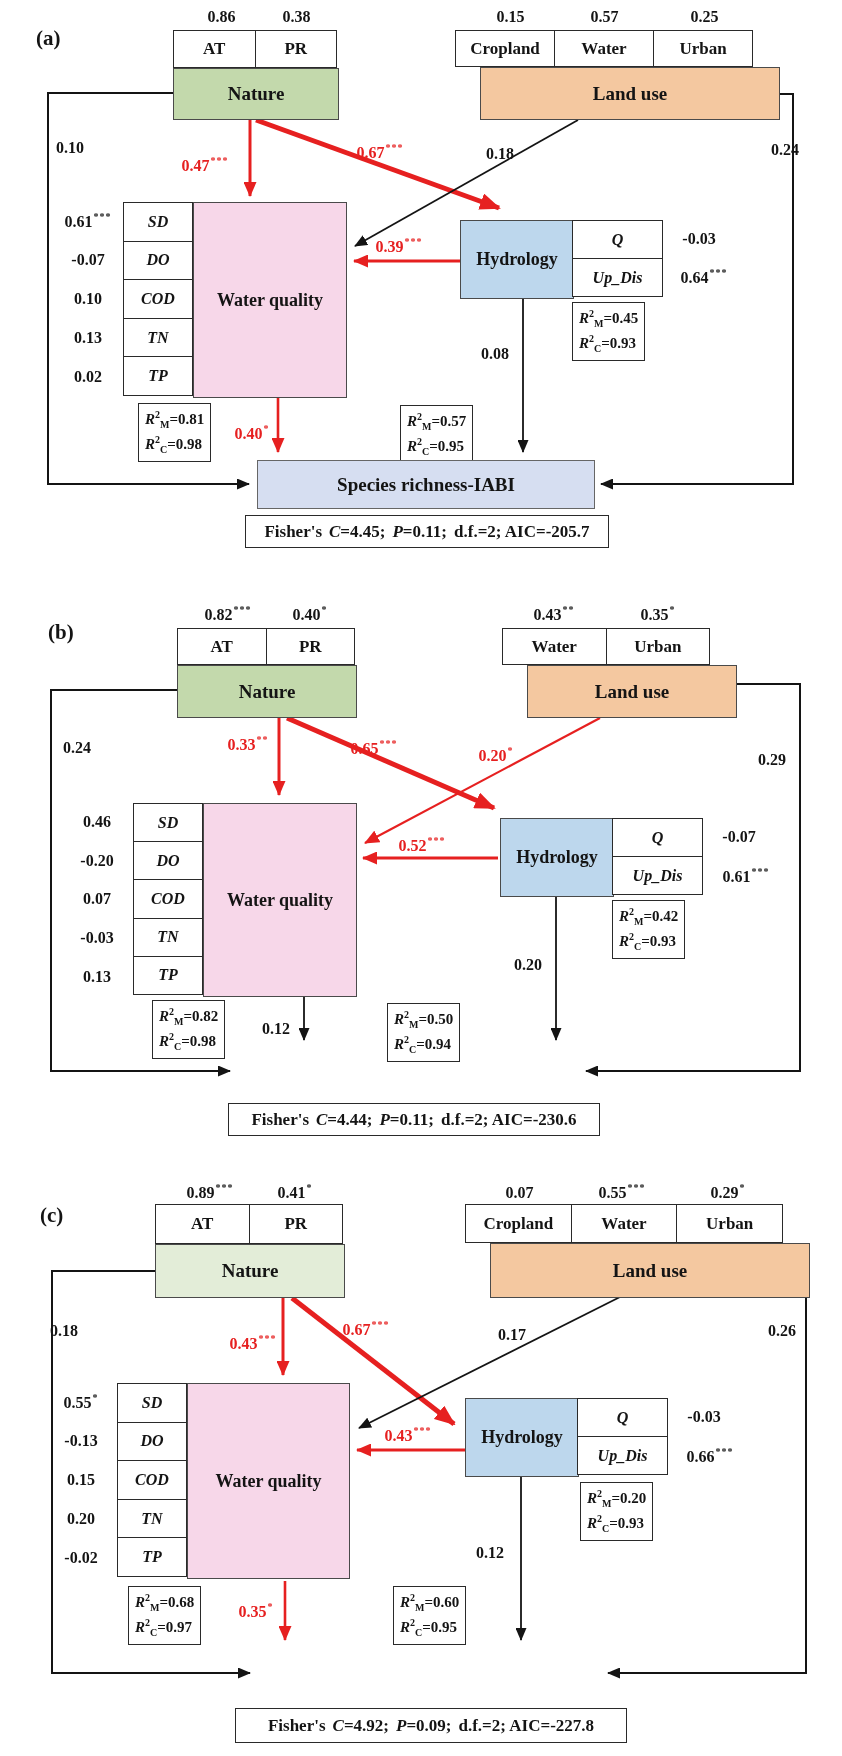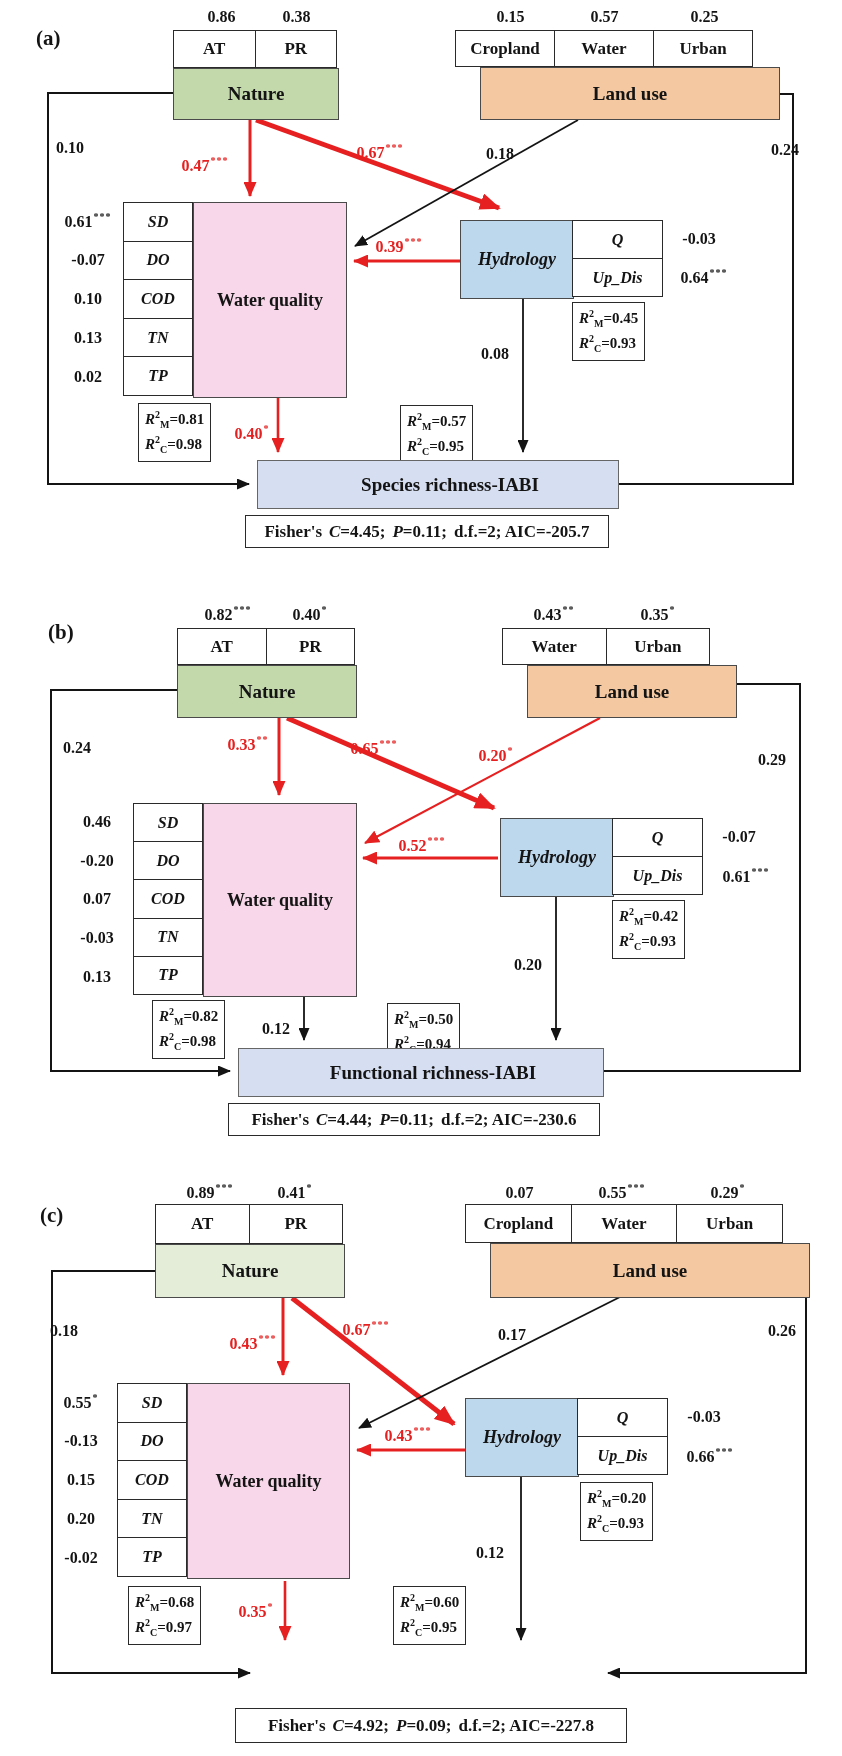--- a/index.html
+++ b/index.html
@@ -30,21 +30,21 @@
   
   .latent{
     position:absolute;border:1.6px solid #4a4a4a;
     display:flex;align-items:center;justify-content:center;
     font-size:19px;font-weight:bold;text-align:center;
   }
   .nature-fill{background:var(--nature);}
   .nature-light-fill{background:var(--nature_light);}
   .landuse-fill{background:var(--landuse);margin-left:25px;}
   .wq-fill{background:var(--water_quality);}
-  .hydro-fill{background:var(--hydrology);font-style:italic;}
+  .hydro-fill{background:var(--hydrology);}
   .outcome-fill{background:var(--outcome);}
   
   .vcol{position:absolute;display:flex;flex-direction:column;background:#fff;}
   .vcol .vcell{
     flex:1;border:1.6px solid var(--line);border-top:none;
     display:flex;align-items:center;justify-content:center;
     font-size:16px;font-weight:bold;background:#fff;font-style:italic;
   }
   .vcol .vcell:first-child{border-top:1.6px solid var(--line);}
   
@@ -52,21 +52,21 @@
     position:absolute;border:1.5px solid var(--line);background:#fff;
     font-size:15px;font-weight:bold;padding:4px 6px;line-height:1.45;white-space:nowrap;
   }
   .r2box i{font-style:italic;}
   .r2box sup{font-size:10px;}
   .r2box sub{font-size:10px;}
   
   .outcome-box{
     position:absolute;border:1.5px solid #666;
     display:flex;align-items:center;justify-content:center;
-    font-size:19px;font-weight:bold;padding-left:24px;
+    font-size:19px;font-weight:bold;
   }
   .fisher{
     position:absolute;border:1.5px solid var(--line);background:#fff;
     display:flex;align-items:center;justify-content:center;
     font-size:17px;font-weight:bold;white-space:nowrap;
   }
   .fisher i{font-style:italic;}
   .fisher .sp{display:inline-block;width:7px;}
   svg.arrows{position:absolute;left:0;top:0;pointer-events:none;}
 </style>
@@ -248,21 +248,20 @@
 
   <div class="plabel red" style="left:248px;top:744px"><span>0.33</span><sup class="stars">**</sup></div>
   <div class="plabel red" style="left:374px;top:748px"><span>0.65</span><sup class="stars">***</sup></div>
   <div class="plabel red" style="left:496px;top:755px"><span>0.20</span><sup class="stars">*</sup></div>
   <div class="plabel red" style="left:422px;top:845px"><span>0.52</span><sup class="stars">***</sup></div>
   <div class="plabel" style="left:77px;top:748px"><span>0.24</span></div>
   <div class="plabel" style="left:772px;top:760px"><span>0.29</span></div>
   <div class="plabel" style="left:276px;top:1029px"><span>0.12</span></div>
   <div class="plabel" style="left:528px;top:965px"><span>0.20</span></div>
 
-  <div class="outcome-box outcome-fill" style="left:238px;top:1048px;width:340px;height:47px">Functional richness-IABI</div>
   <div class="fisher" style="left:228px;top:1103px;width:370px;height:31px">
     <span>Fisher's</span>
       <span class="sp"></span>
     <i>C</i>
       <span>=4.44;</span>
       <span class="sp"></span>
     <i>P</i>
       <span>=0.11;</span>
       <span class="sp"></span>
     <span>d.f.=2; AIC=-230.6</span>

